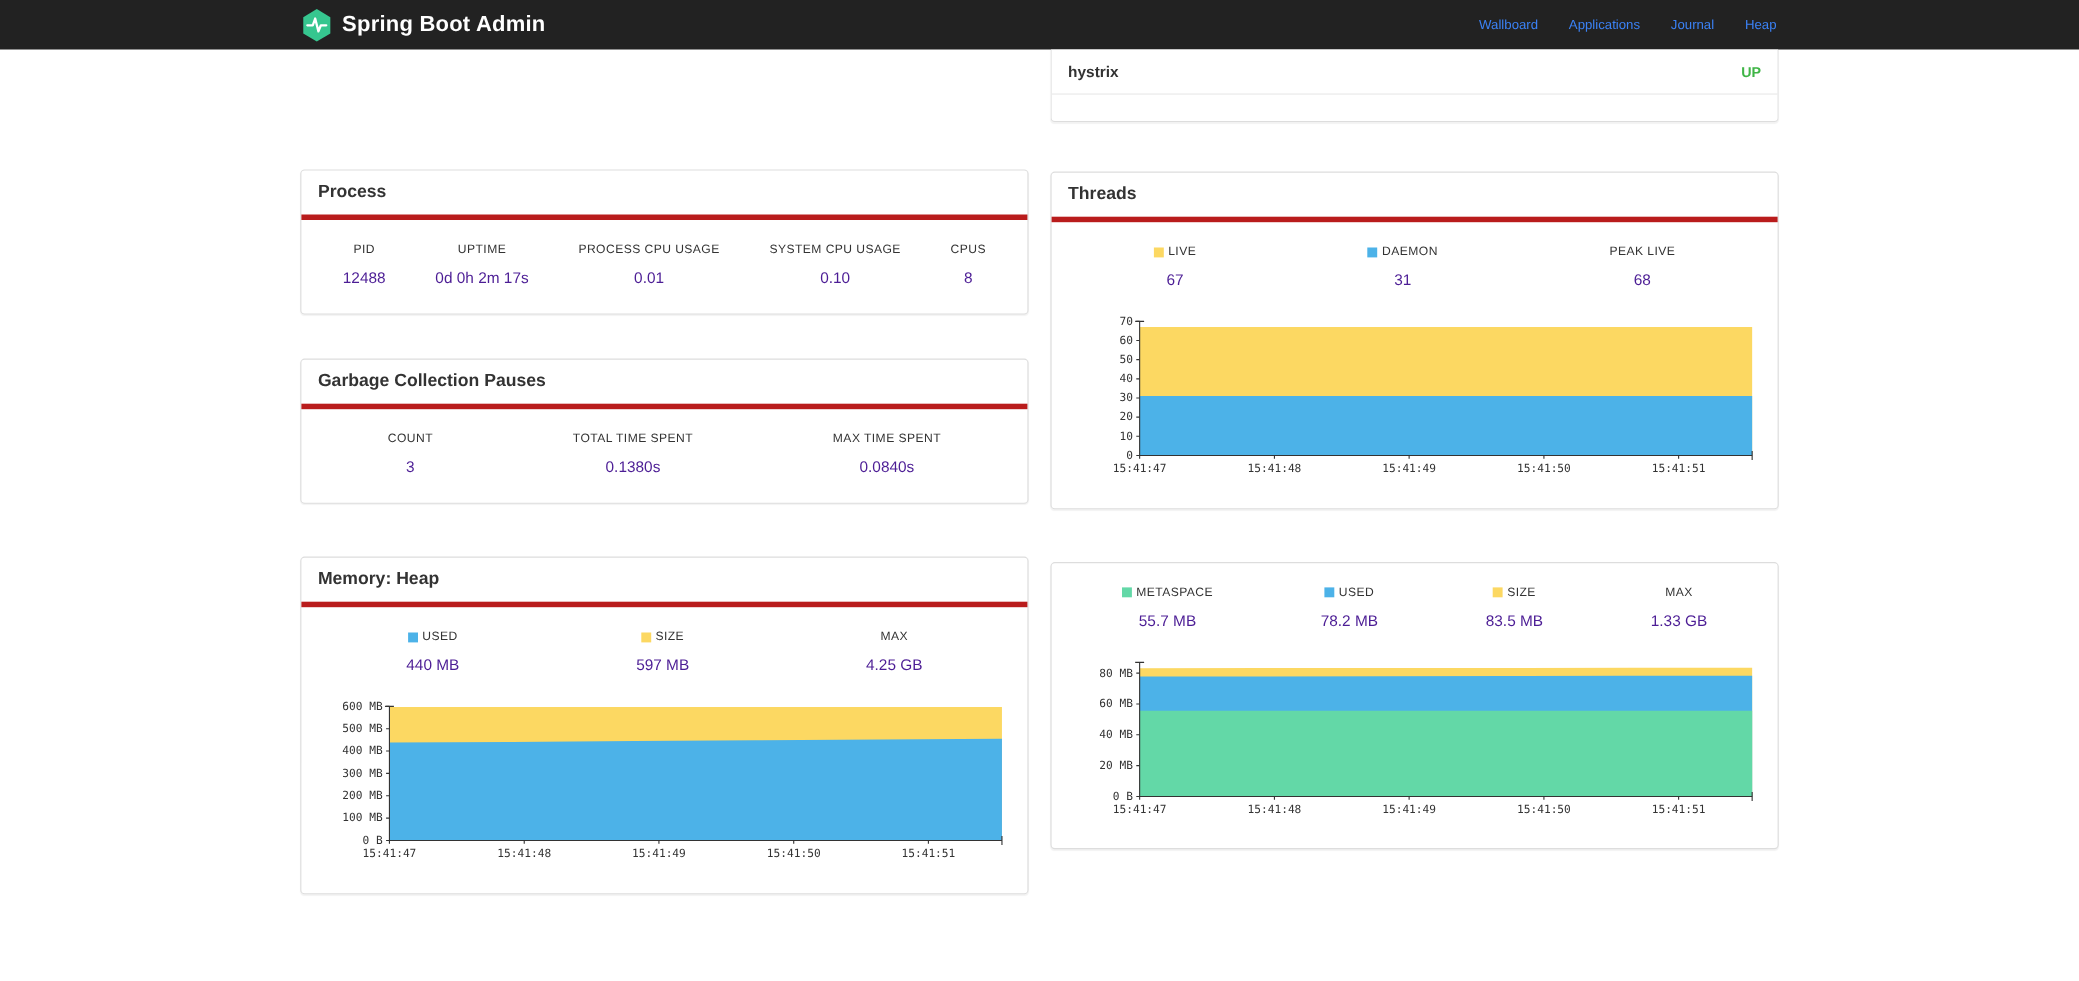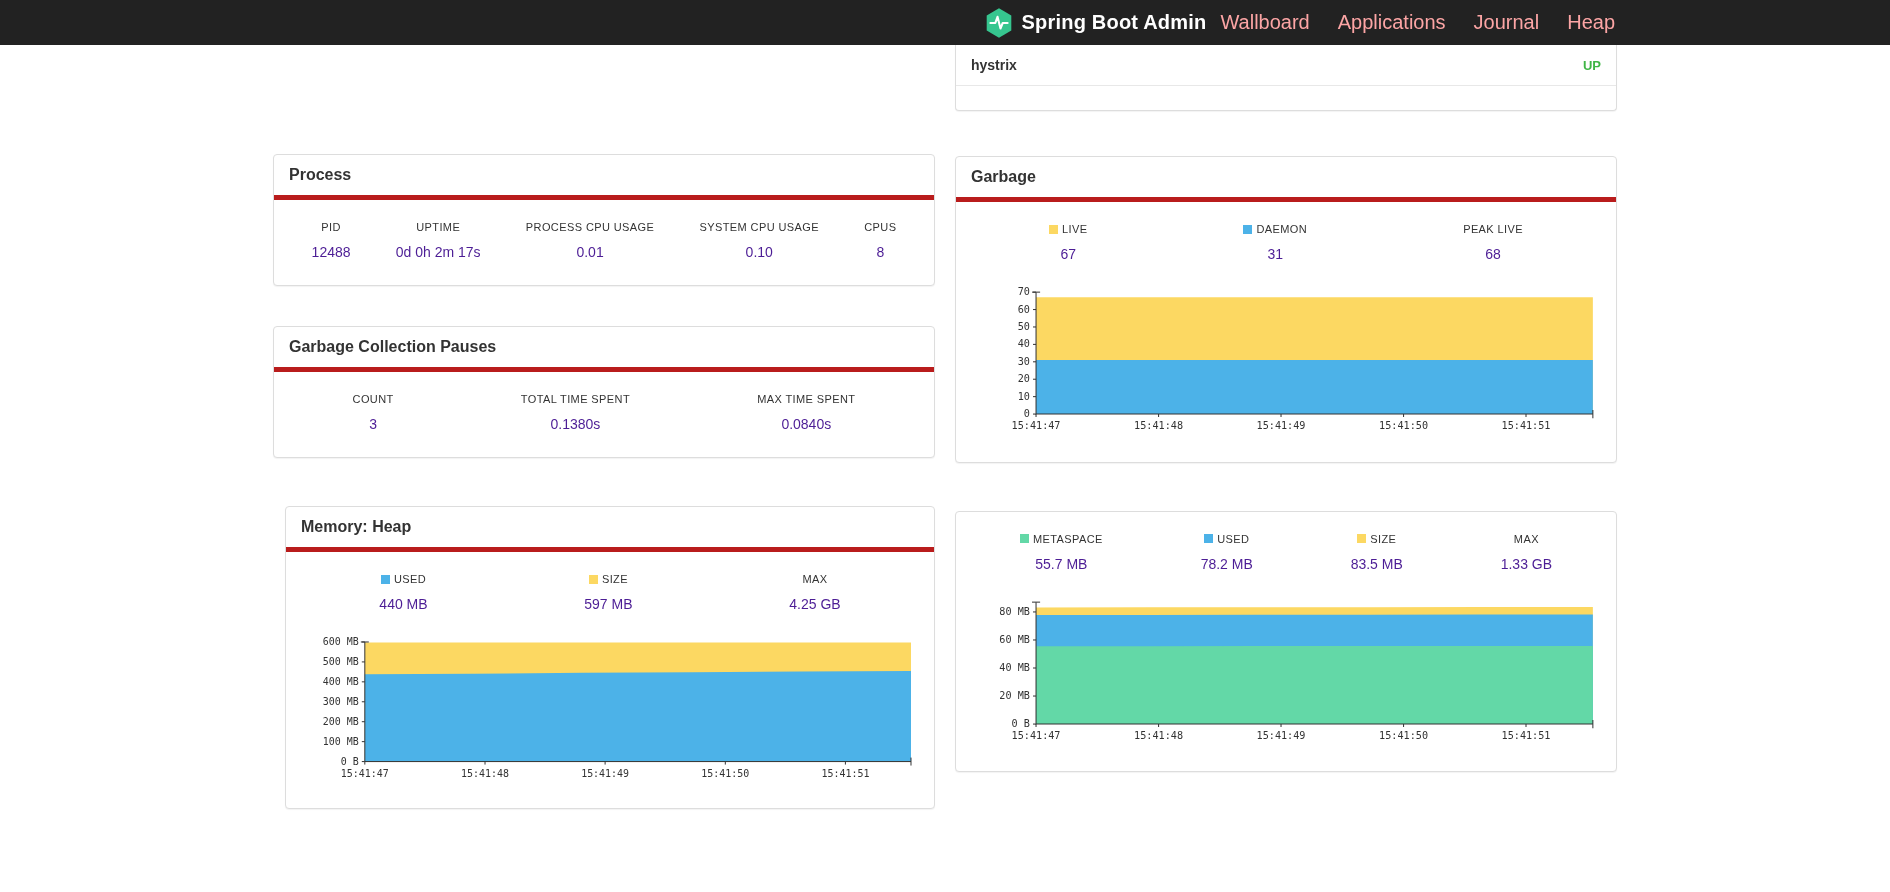--- a/index.html
+++ b/index.html
@@ -13,41 +13,41 @@
 
   
   .navbar {
     background: #222222;
     height: 45px;
     width: 100%;
   }
   .nav-inner {
     display: flex;
     align-items: center;
-    justify-content: flex-end;
+    justify-content: space-between;
     height: 45px;
   }
   .brand {
     display: flex;
     align-items: center;
     gap: 8px;
     cursor: pointer;
   }
   .brand-logo { width: 30px; height: 32px; display: block; }
   .brand-title {
     color: #ffffff;
     font-size: 20px;
     font-weight: bold;
     letter-spacing: 0.2px;
   }
   .nav-links { list-style: none; display: flex; height: 45px; }
   .nav-links a {
     display: block;
-    color: #fca5a5;
-    font-size: 20px;
+    color: #3b82f6;
+    font-size: 12px;
     line-height: 45px;
     padding: 0 14px;
     text-decoration: none;
     cursor: pointer;
   }
   .nav-links li:last-child a { padding-right: 2px; }
 
   
   .columns { display: flex; gap: 20px; }
   .col { flex: 1; min-width: 0; }
@@ -64,21 +64,21 @@
     padding: 11px 15px;
     border-bottom: 5px solid #b91c1c;
     font-size: 16px;
     font-weight: bold;
     color: #333;
   }
   .card-body { padding: 15px; }
 
   .card.process { margin-top: 109px; }
   .card.gc { margin-top: 40px; }
-  .card.heap { margin-top: 48px; margin-left: 12px; }
+  .card.heap { margin-top: 48px; }
   .card.threads { margin-top: 45px; }
   .card.nonheap { margin-top: 48px; }
 
   
   .card.health {
     border-top: none;
     border-radius: 0 0 4px 4px;
   }
   .health-row {
     display: flex;
@@ -276,21 +276,21 @@
 
       <div class="card health">
         <div class="health-row">
           <span class="health-name">hystrix</span>
           <span class="health-status" style="color: rgb(63, 181, 70); margin-left: 36px;">UP</span>
         </div>
         <div class="health-bottom-pad"></div>
       </div>
 
       <div class="card threads">
-        <div class="card-header">Garbage</div>
+        <div class="card-header">Threads</div>
         <div class="card-body">
           <div class="metrics">
             <div class="metric">
               <div class="metric-label">
                 <span class="swatch" style="background-color: rgb(252, 216, 98);"></span>
                 <span>LIVE</span>
               </div>
               <div class="metric-value">67</div>
             </div>
             <div class="metric">

